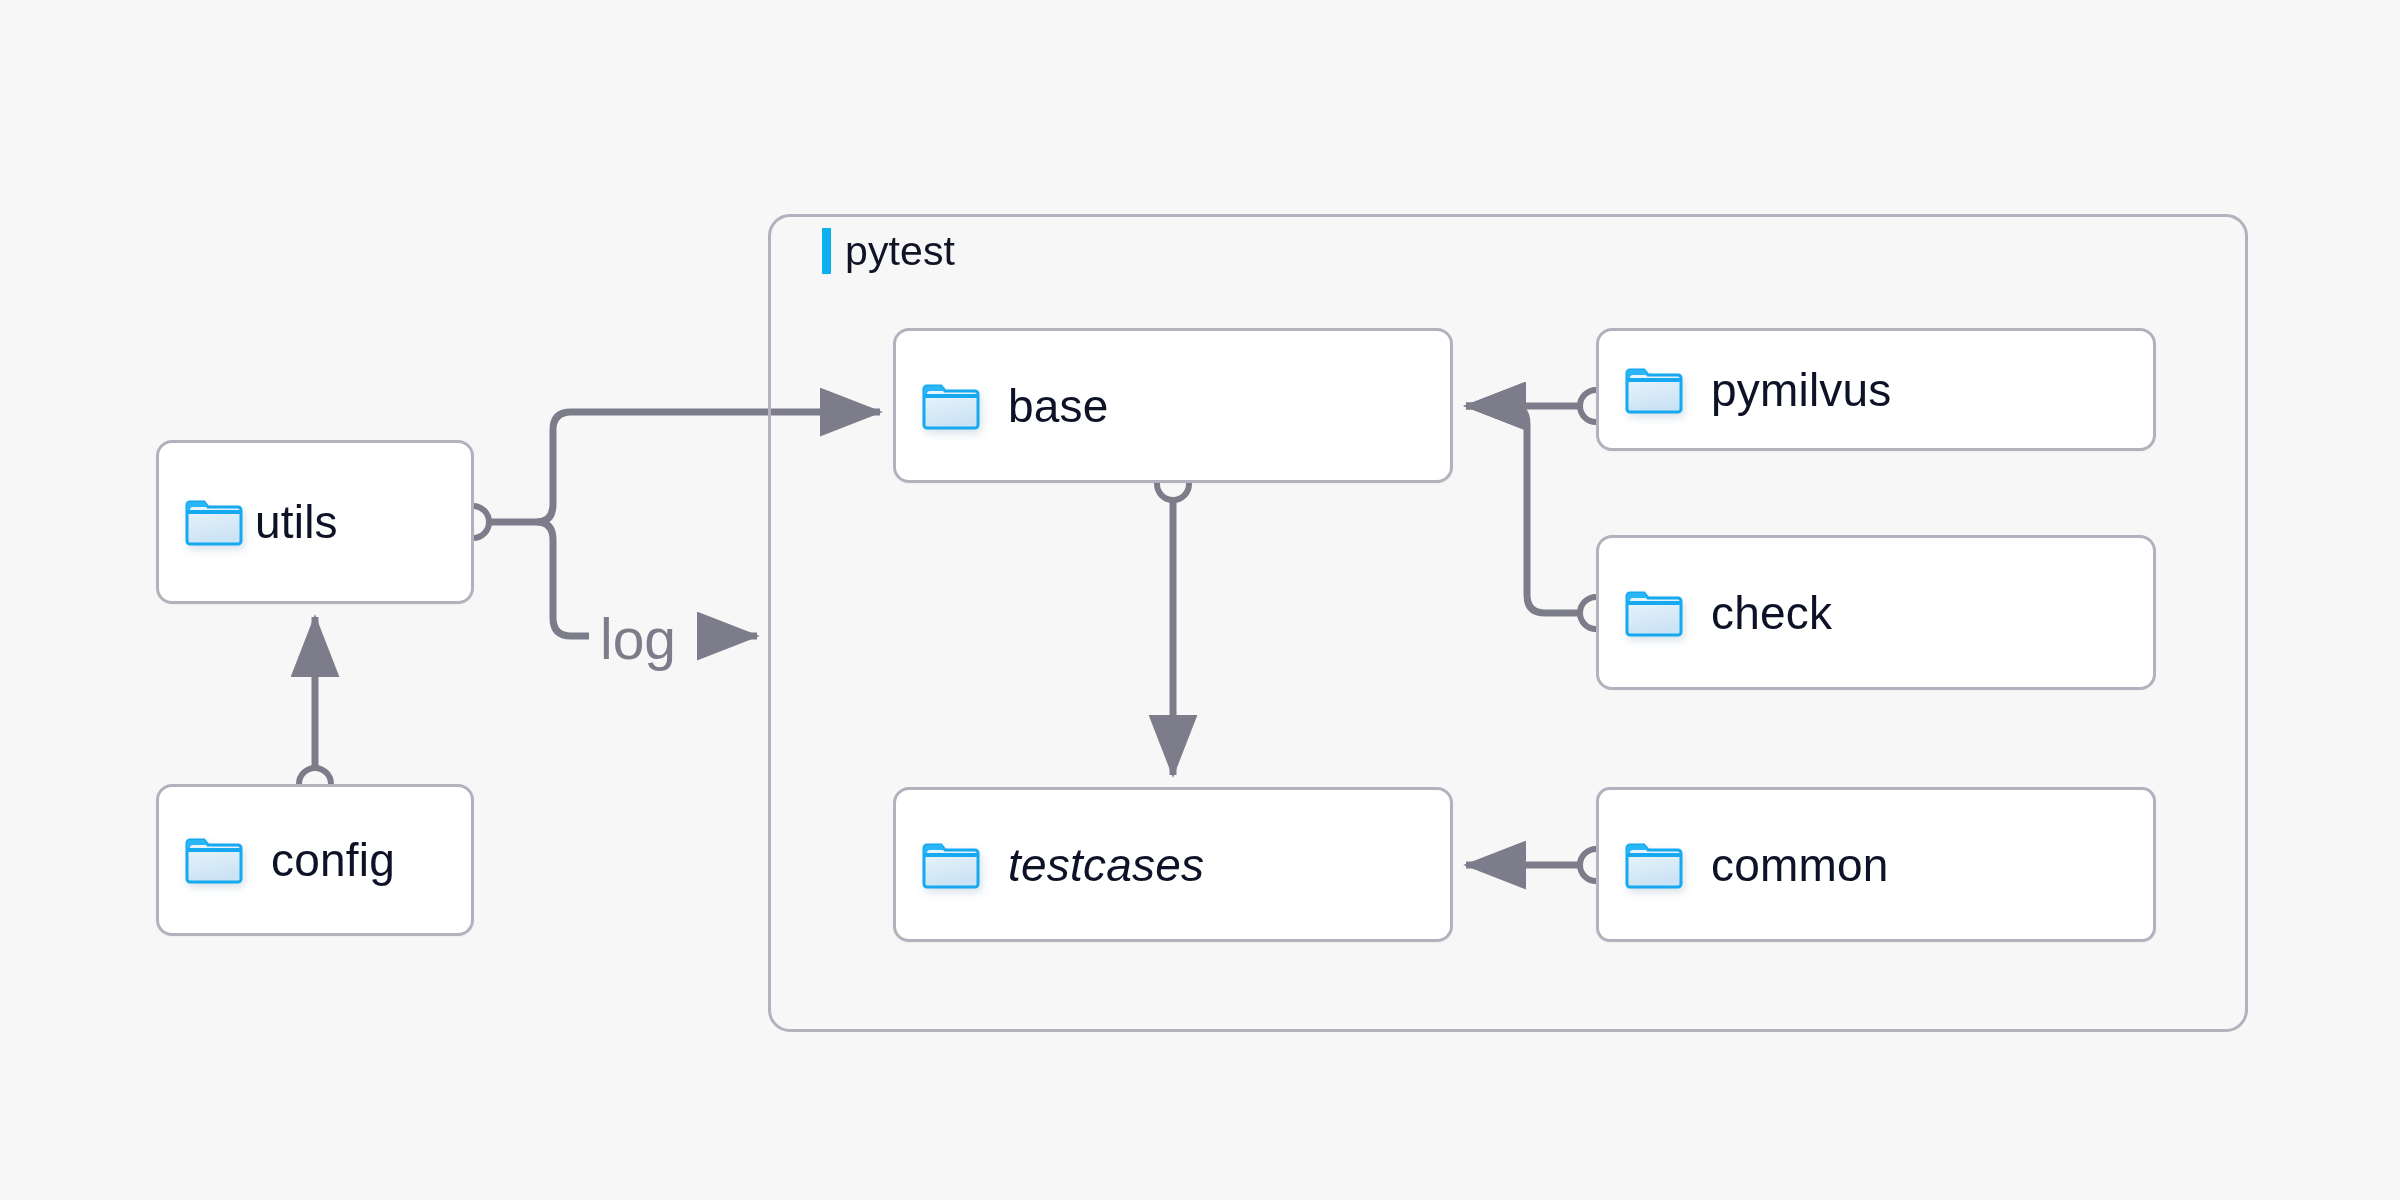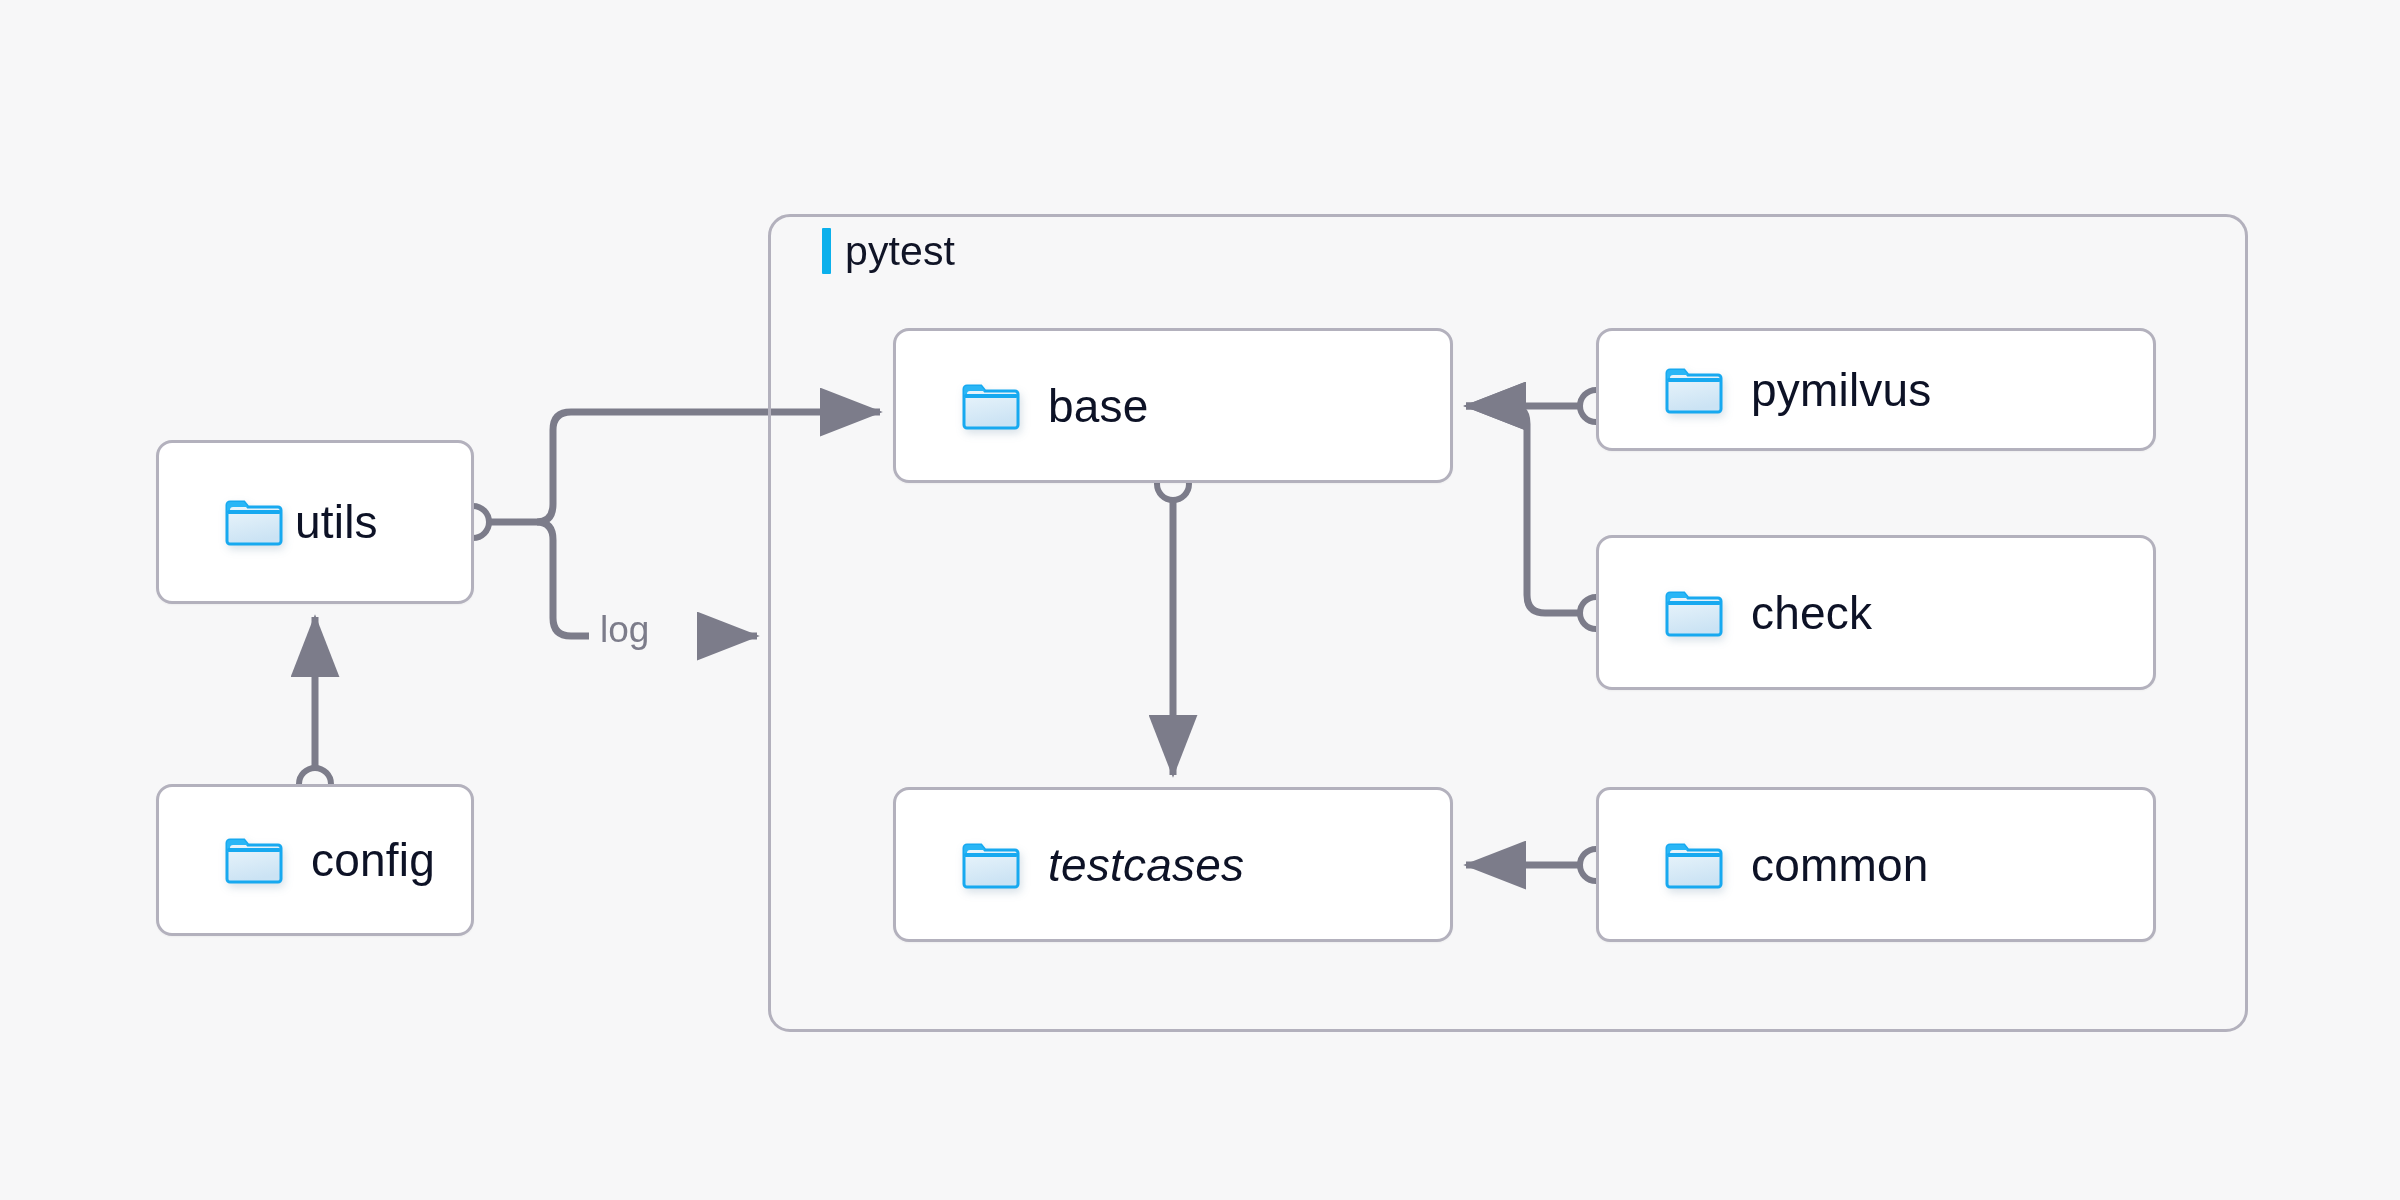--- a/index.html
+++ b/index.html
@@ -64,21 +64,21 @@
 
   
   .node {
     position: absolute;
     box-sizing: border-box;
     background: #ffffff;
     border: 3px solid #b3b1bd;
     border-radius: 16px;
     display: flex;
     align-items: center;
-    padding-left: 66px;
+    padding-left: 26px;
     gap: 28px;
     box-shadow: 0 1px 2px rgba(16, 20, 38, 0.04);
   }
   .node-label {
     font-size: 46px;
     line-height: 1;
     color: #0d1226;
     white-space: nowrap;
     letter-spacing: 0.2px;
   }
@@ -86,21 +86,21 @@
     flex: none;
     width: 58px;
     height: 48px;
     display: block;
     filter: drop-shadow(2px 4px 4px rgba(40, 90, 130, 0.18));
   }
 
   
   .edge-label {
     position: absolute;
-    font-size: 37px;
+    font-size: 57px;
     line-height: 1;
     color: #7c7c8a;
     white-space: nowrap;
   }
 </style>
 </head>
 <body>
 
 <div id="canvas">
 

